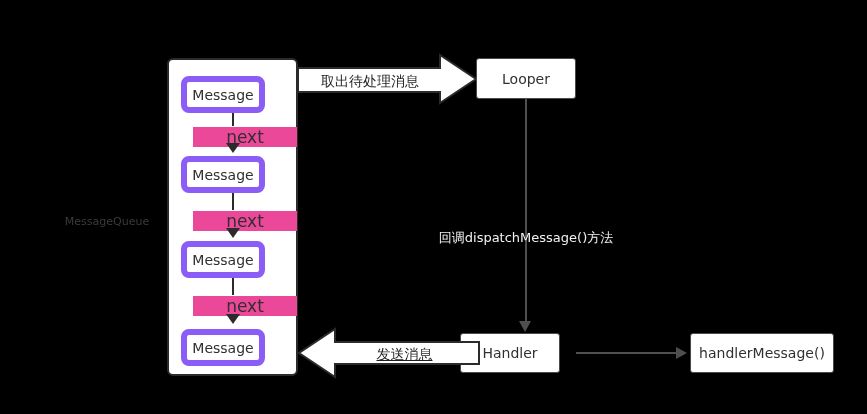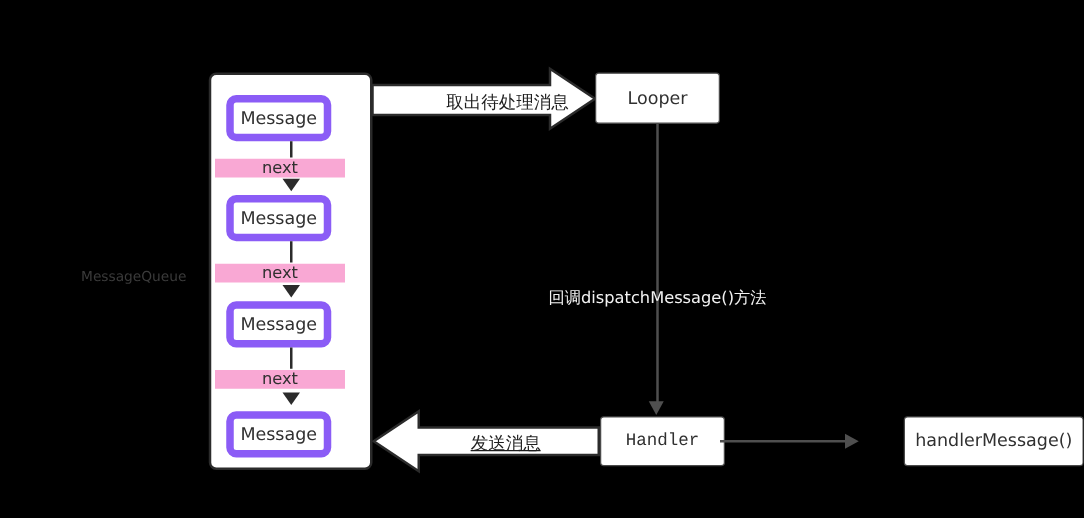--- a/index.html
+++ b/index.html
@@ -69,26 +69,26 @@
     position: absolute;
     left: 226px;
     width: 0;
     height: 0;
     border-left: 7px solid transparent;
     border-right: 7px solid transparent;
     border-top: 10px solid #2b2b2b;
   }
   .next-label {
     position: absolute;
-    left: 172px;
+    left: 193px;
     width: 104px;
     text-align: center;
     color: #303030;
-    font-size: 13px;
-    background: #f9a8d4;
+    font-size: 17px;
+    background: #ec4899;
   }
 
   
   .mq-caption {
     position: absolute;
     left: 52px;
     top: 215px;
     width: 110px;
     text-align: center;
     color: #3b3b3b;
@@ -97,37 +97,37 @@
   }
 
   
   .plain-box {
     border: 1px solid #4a4a4a;
     border-radius: 3px;
     color: #303030;
     font-size: 14px;
   }
   .box-looper  { left: 476px; top: 58px;  width: 100px; height: 41px; }
-  .box-handler { left: 480px; top: 333px; width: 100px; height: 40px; font-family: Liberation Mono, monospace; }
-  .box-hmsg    { left: 690px; top: 333px; width: 144px; height: 40px; margin-left: 33px; }
+  .box-handler { left: 460px; top: 333px; width: 100px; height: 40px; }
+  .box-hmsg    { left: 690px; top: 333px; width: 144px; height: 40px; }
 
   
   .block-arrow {
     position: absolute;
     overflow: visible;
   }
   .block-arrow svg { display: block; overflow: visible; }
   .arrow-label {
     position: absolute;
     text-align: center;
     color: #1f1f1f;
     font-size: 14px;
     white-space: nowrap;
   }
-  .label-top    { left: 300px; top: 73px;  width: 140px; padding-left: 36px; }
+  .label-top    { left: 300px; top: 73px;  width: 140px; }
   .label-bottom { left: 333px; top: 346px; width: 143px; text-decoration: underline; }
 
   
   .thin-line-v {
     position: absolute;
     width: 2px;
     background: #4f4f4f;
   }
   .thin-line-h {
     position: absolute;

